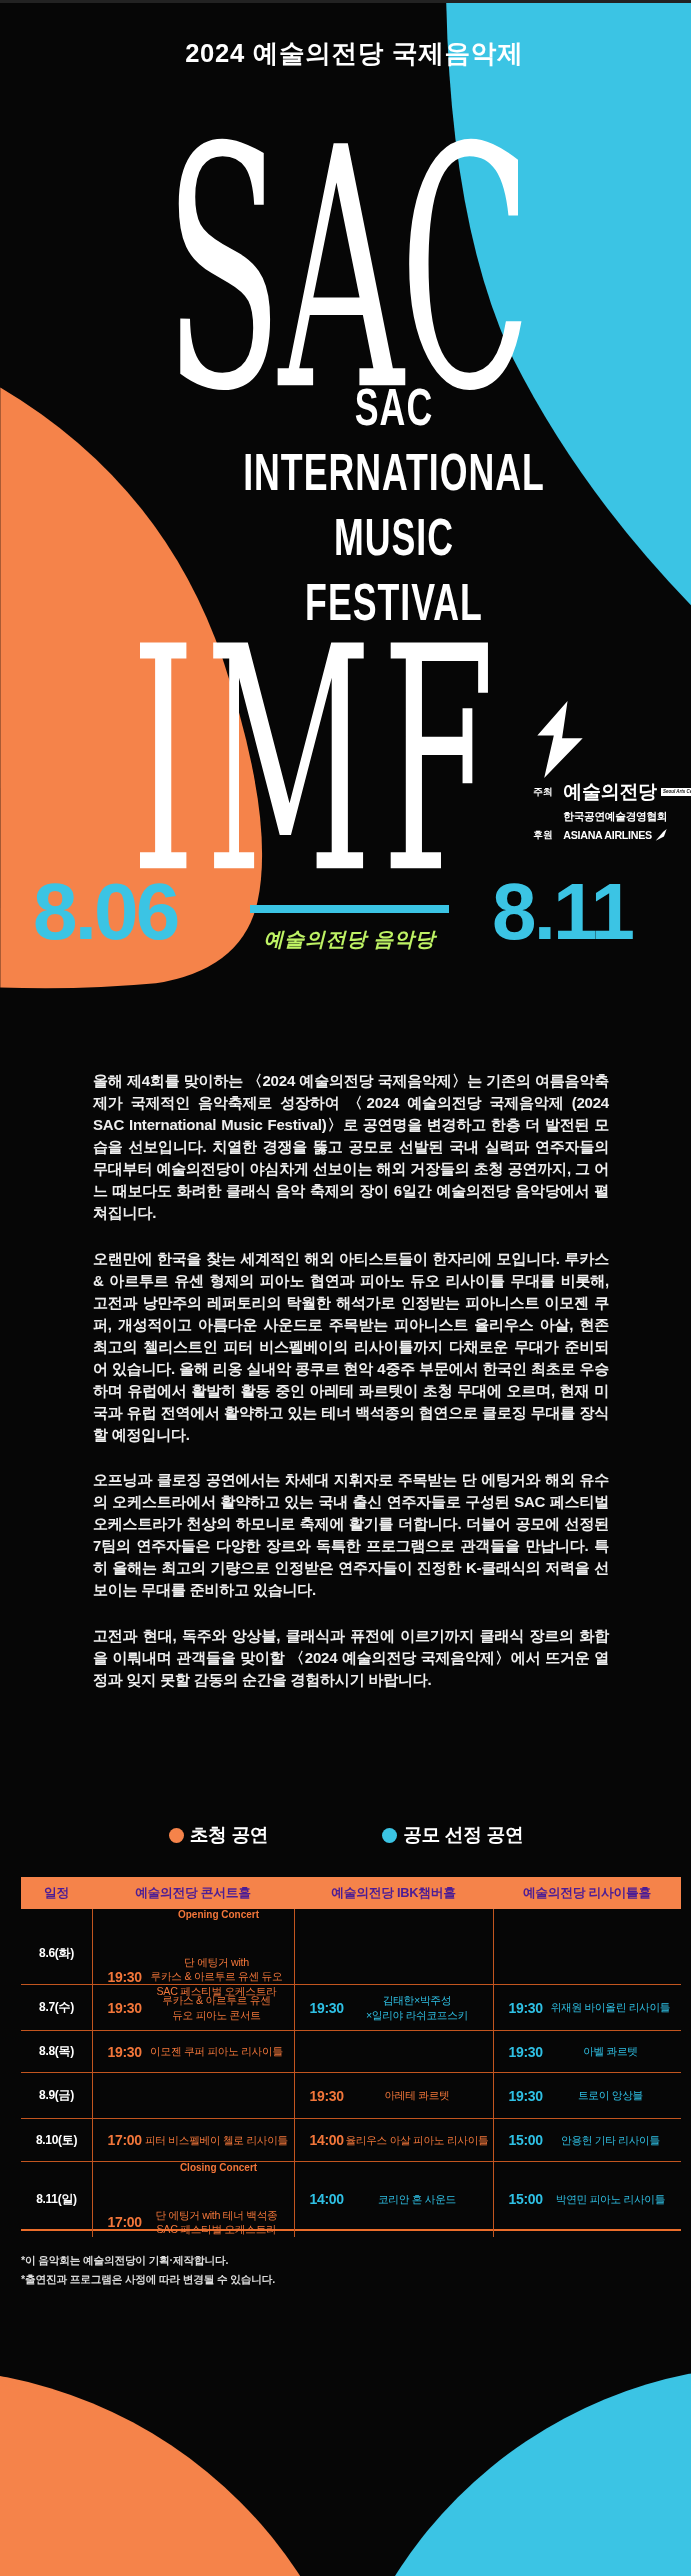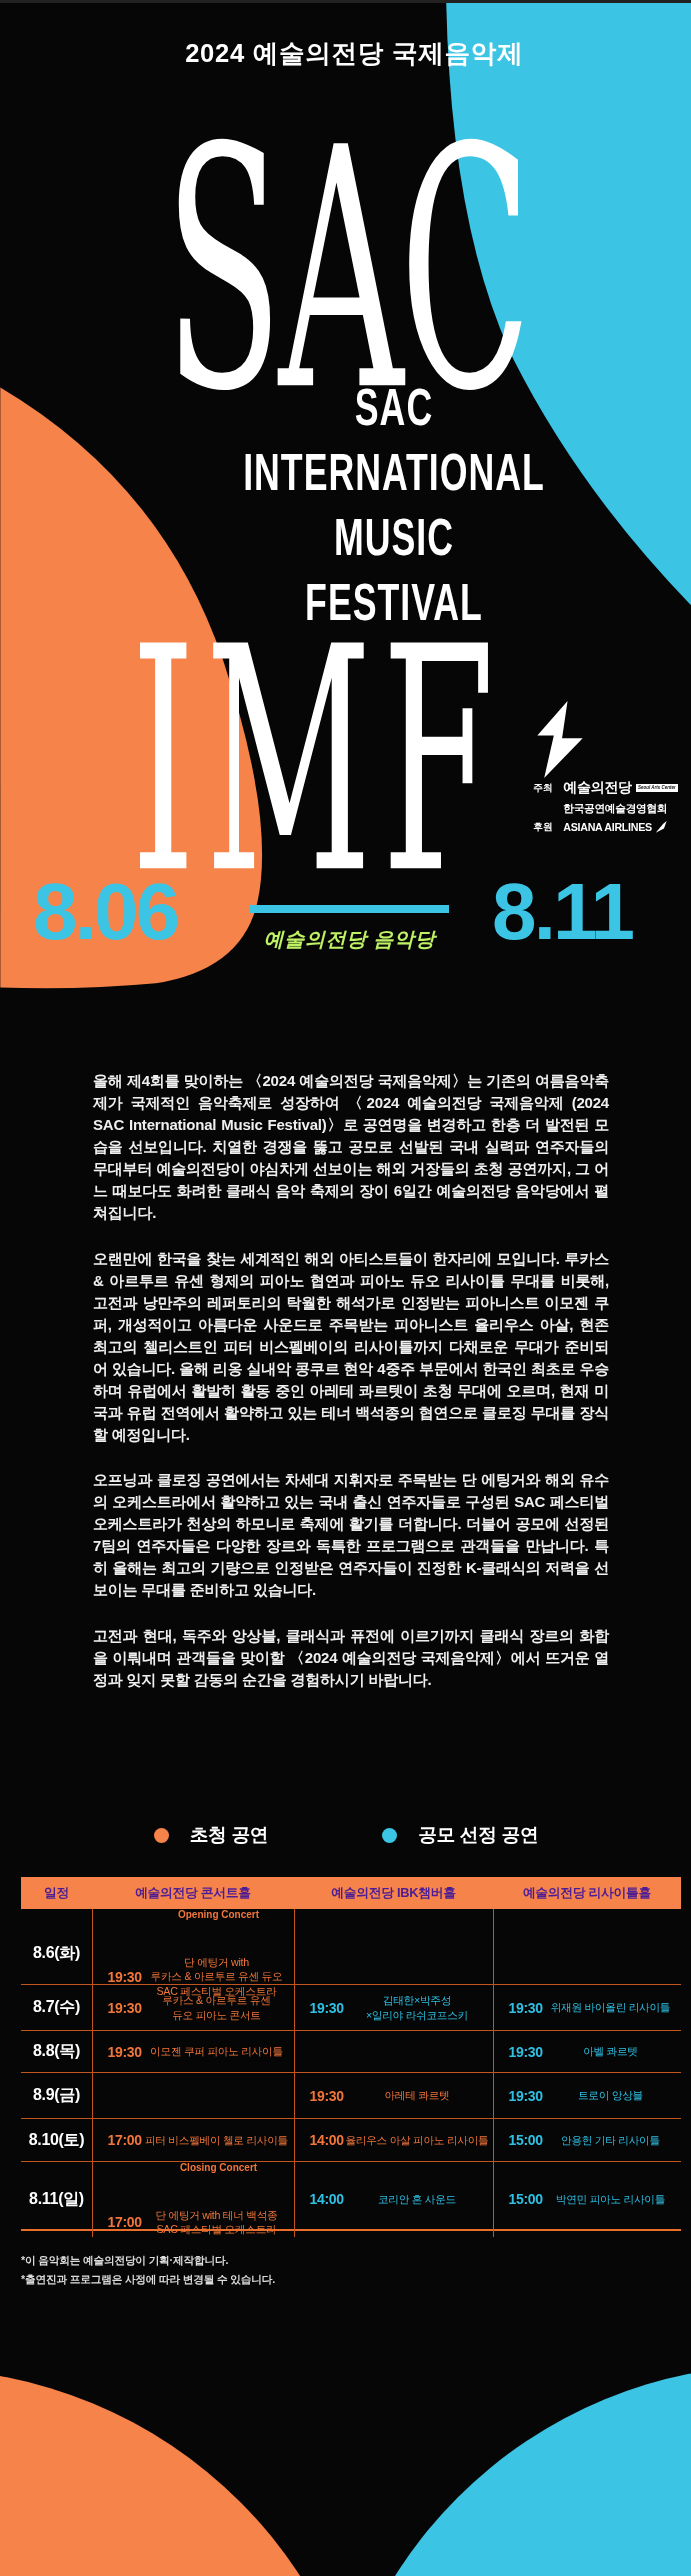--- a/index.html
+++ b/index.html
@@ -24,50 +24,50 @@
     transform:translateX(48px) scaleX(0.70);transform-origin:center top;}
   
   .imf{position:absolute;top:603px;left:131px;display:flex;align-items:flex-start;color:#fff;}
   .imf-text{font-family:"DejaVu Serif", serif;font-size:163px;line-height:1;letter-spacing:9.7px;
     display:inline-block;transform:scaleY(1.9);transform-origin:top left;}
   .bolt{margin-left:32px;margin-top:95px;}
   
   .credits{position:absolute;top:776px;right:9.7px;width:149px;color:#fff;}
   .credit-row{display:flex;align-items:center;margin-bottom:4.8px;}
   .credit-label{width:30px;font-size:9.7px;font-weight:bold;flex:none;}
-  .credit-org{font-size:14px;font-weight:bold;letter-spacing:-0.3px;white-space:nowrap;}
+  .credit-org{font-size:19px;font-weight:bold;letter-spacing:-0.3px;white-space:nowrap;}
   .credit-org.small{font-size:10.7px;}
   .sac-badge{margin-left:4.1px;background:#fff;color:#111;font-size:4.5px;line-height:4.5px;
     padding:1.4px 2.1px;font-weight:bold;font-style:italic;flex:none;}
   .wing{margin-left:3.5px;}
   
   .date-big{position:absolute;top:869px;color:var(--cyan);font-size:80px;font-weight:bold;letter-spacing:-2.8px;line-height:1;}
   .date-start{left:33px;}
   .date-end{left:492px;}
   .date-line{position:absolute;top:902px;left:250px;width:199px;height:8.3px;background:var(--cyan);}
   .venue{position:absolute;top:923px;left:246px;width:207px;text-align:center;color:#bef264;
     font-size:20px;font-weight:bold;font-style:italic;letter-spacing:0.7px;}
   
   .intro{position:absolute;top:1067px;left:93px;width:516px;color:#efefef;
     font-size:15px;line-height:22px;text-align:justify;font-weight:600;letter-spacing:-0.2px;}
   .intro p{margin:0 0 23.5px 0;}
   
   .legend{position:absolute;top:1819px;left:0;width:692px;display:flex;justify-content:center;gap:114px;}
-  .legend-item{display:flex;align-items:center;gap:21px;}
+  .legend-item{display:flex;align-items:center;gap:6px;}
   .legend-dot{width:15px;height:15px;border-radius:50%;flex:none;}
   .legend-dot.inv{background:var(--orange);}
   .legend-dot.sel{background:var(--cyan);}
   .legend-label{color:#fff;font-size:18.7px;font-weight:bold;letter-spacing:-0.3px;}
   
   .schedule{position:absolute;top:1874px;left:21px;width:660px;border-bottom:2.1px solid var(--thick);}
   .thead{display:grid;grid-template-columns:71px 202px 199px 188px;height:32px;background:var(--orange);
     align-items:center;color:#4c1d95;font-weight:bold;font-size:12.8px;text-align:center;letter-spacing:-0.3px;}
   .trow{display:grid;grid-template-columns:71px 202px 199px 188px;border-bottom:0.7px solid var(--divider);}
   .trow:last-child{border-bottom:none;}
-  .tdate{display:flex;align-items:center;justify-content:center;color:#fff;font-size:16px;font-weight:bold;letter-spacing:-0.3px;text-align:right;}
+  .tdate{display:flex;align-items:center;justify-content:center;color:#fff;font-size:12px;font-weight:bold;letter-spacing:-0.3px;text-align:right;}
   .tcell{border-left:0.7px solid var(--divider);display:flex;flex-direction:column;justify-content:center;gap:30px;}
   .tcell.invited{color:var(--txt-orange);}
   .tcell.selected{color:var(--txt-cyan);}
   .tag{text-align:center;padding-left:50px;font-size:10px;font-weight:bold;margin-bottom:4.8px;}
   .cmain{display:flex;align-items:center;}
   .ctime{width:50px;padding-left:14.5px;font-size:14px;font-weight:bold;flex:none;letter-spacing:-0.3px;}
   .cprog{flex:1;text-align:center;font-size:10.7px;font-weight:normal;line-height:14.5px;letter-spacing:-0.3px;padding-right:4.1px;}
   
   .footnotes{position:absolute;top:2248px;left:21px;color:#dcdcdc;font-size:10.7px;line-height:18.7px;font-weight:600;letter-spacing:-0.2px;}
 </style>

